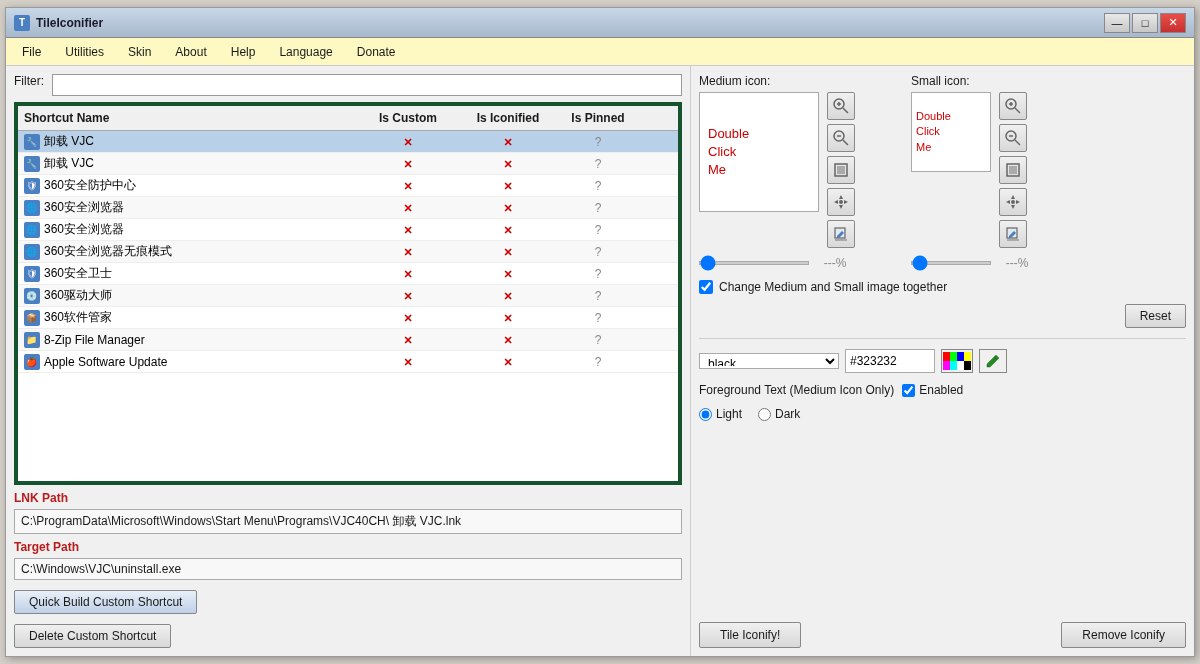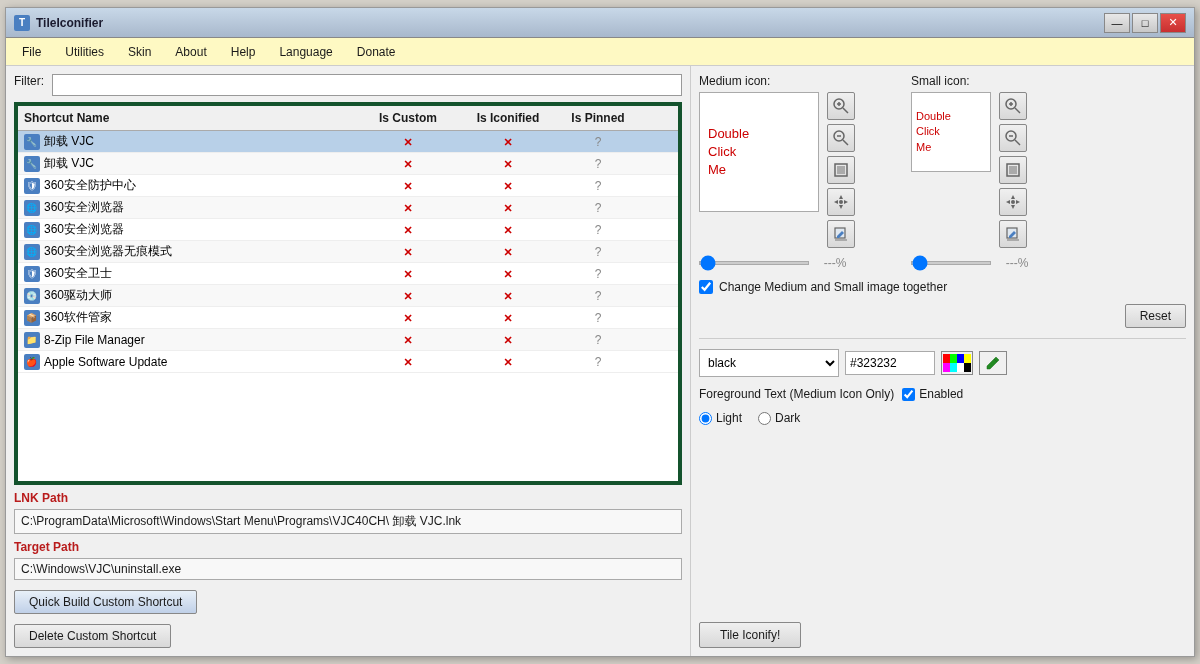--- a/index.html
+++ b/index.html
@@ -329,21 +329,21 @@
       color: #1a1a1a;
       font-weight: bold;
     }
     .bg-colour-row {
       display: flex;
       align-items: center;
       gap: 6px;
     }
     .colour-select {
       width: 140px;
-      height: 28px;
+      height: 16px;
       border: 1px solid #aaa;
       background: white;
       font-size: 12px;
       padding: 2px 4px;
     }
     .colour-hex {
       width: 90px;
       height: 24px;
       border: 1px solid #aaa;
       background: white;
@@ -757,16 +757,17 @@
           <label for="lightRadio">Light</label>
         </div>
         <div class="radio-option">
           <input type="radio" name="lightdark" id="darkRadio" style="">
           <label for="darkRadio">Dark</label>
         </div>
       </div>
 
       <div class="bottom-buttons">
         <button class="tile-btn">Tile Iconify!</button>
+        <button class="tile-btn">Remove Iconify</button>
       </div>
     </div>
   </div>
 </div>
 
 </body></html>

